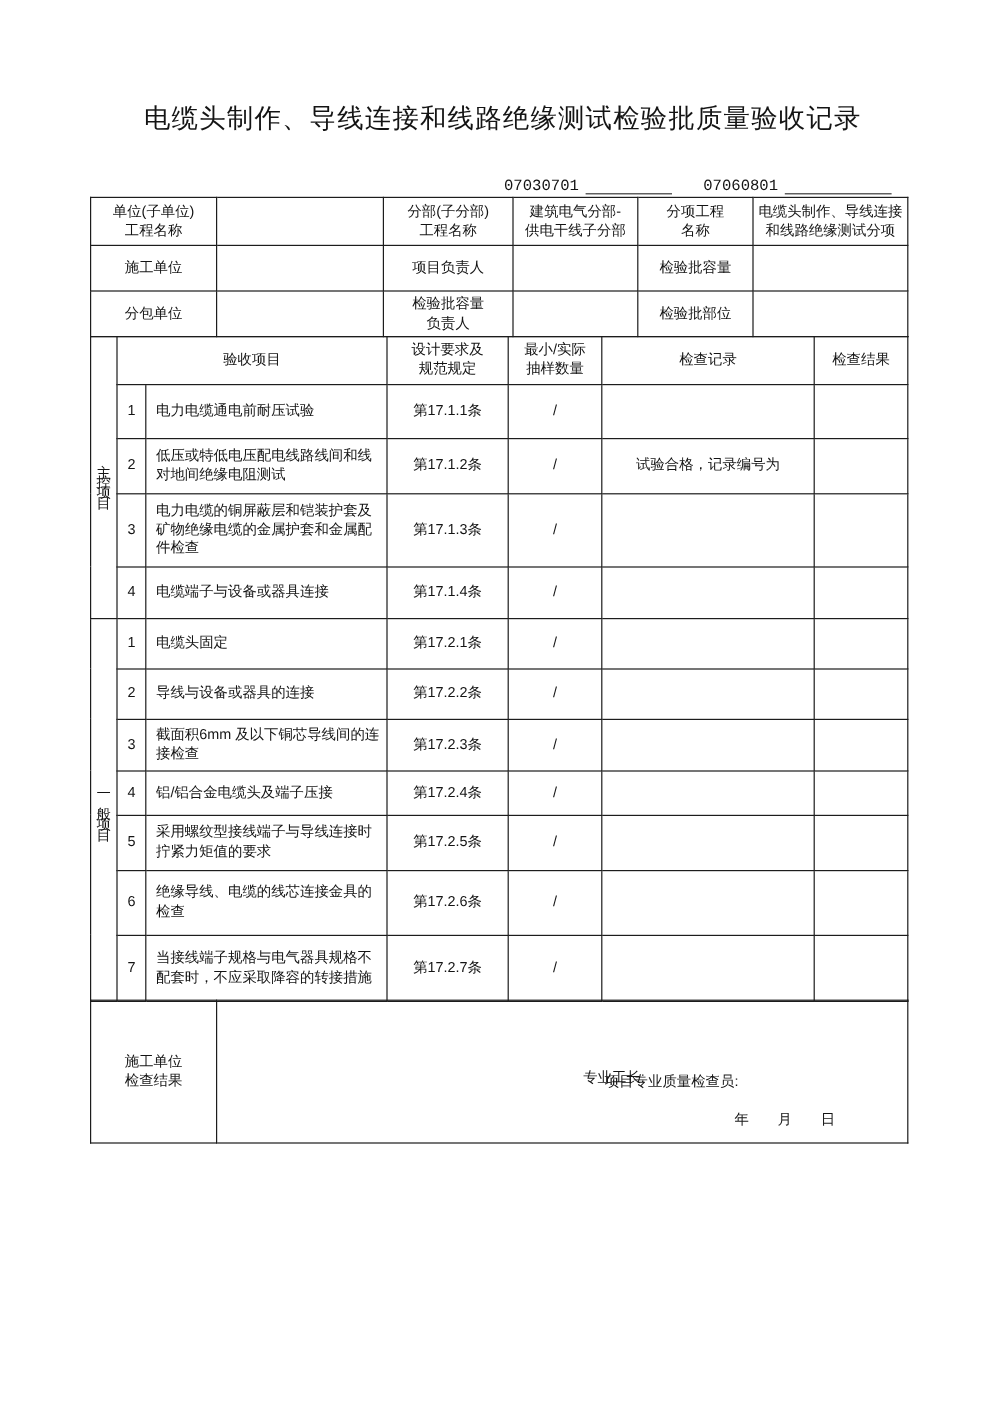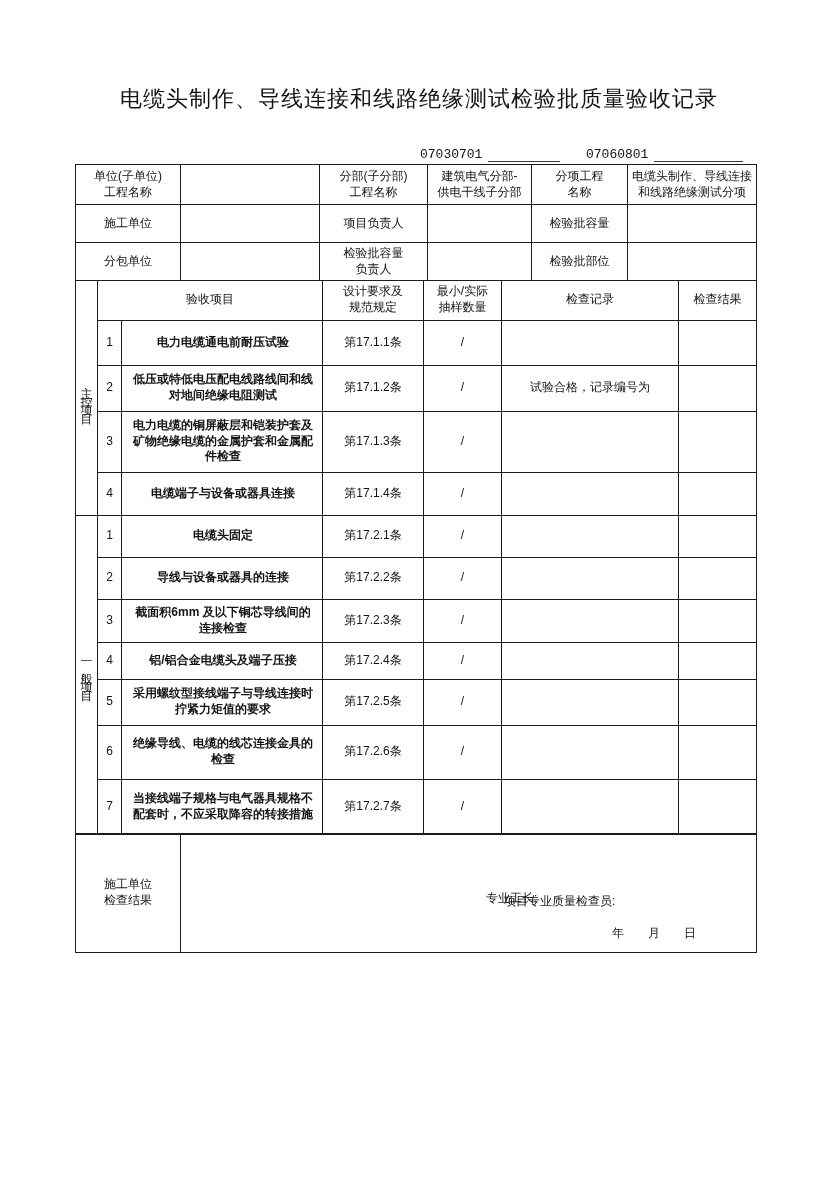--- a/index.html
+++ b/index.html
@@ -48,21 +48,21 @@
   td {
     border: 1.5px solid #1c1c1c;
     font-size: 12px;
     text-align: center;
     vertical-align: middle;
     padding: 2px 4px;
     line-height: 1.3;
     white-space: pre-line;
     overflow: hidden;
   }
-  td.item { text-align: center; padding-left: 8px; padding-right: 6px; font-weight: bold; }
+  td.item { text-align: left; padding-left: 8px; padding-right: 6px; }
   td.vcell { padding: 0; }
   .vtext {
     writing-mode: vertical-rl;
     text-orientation: upright;
     letter-spacing: 9px;
     display: inline-block;
     line-height: 1;
   }
   td.sig-area { position: relative; padding: 0; text-align: left; }
   .sig-label { position: absolute; white-space: nowrap; font-size: 12px; }

